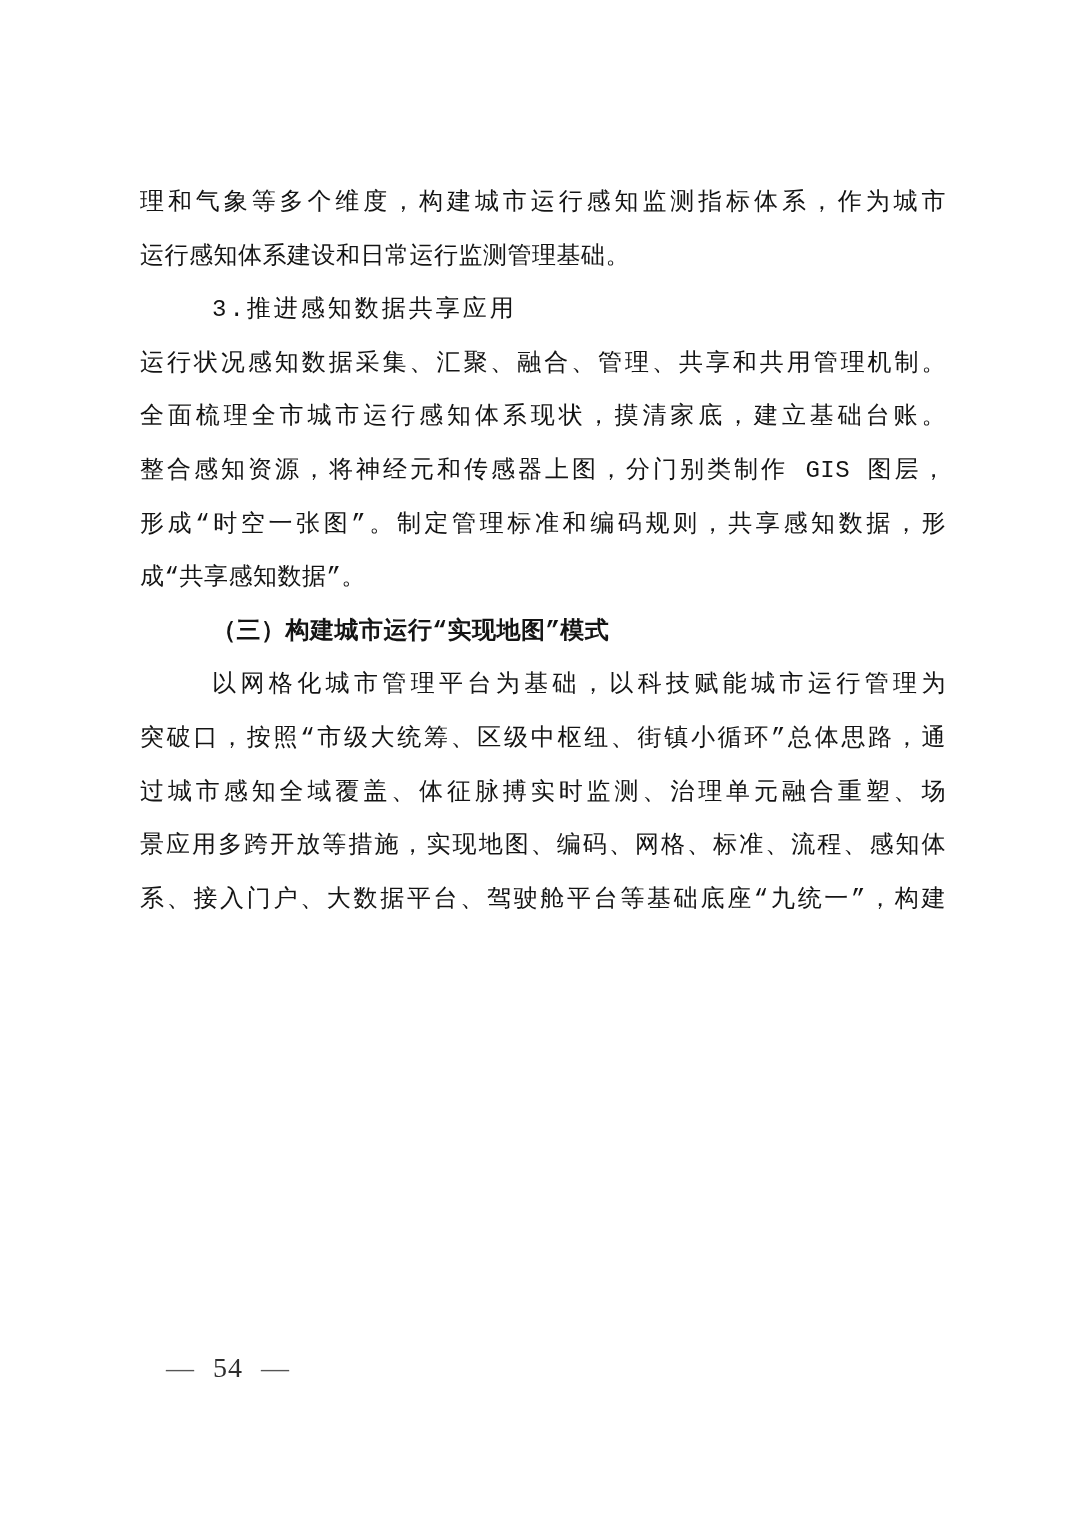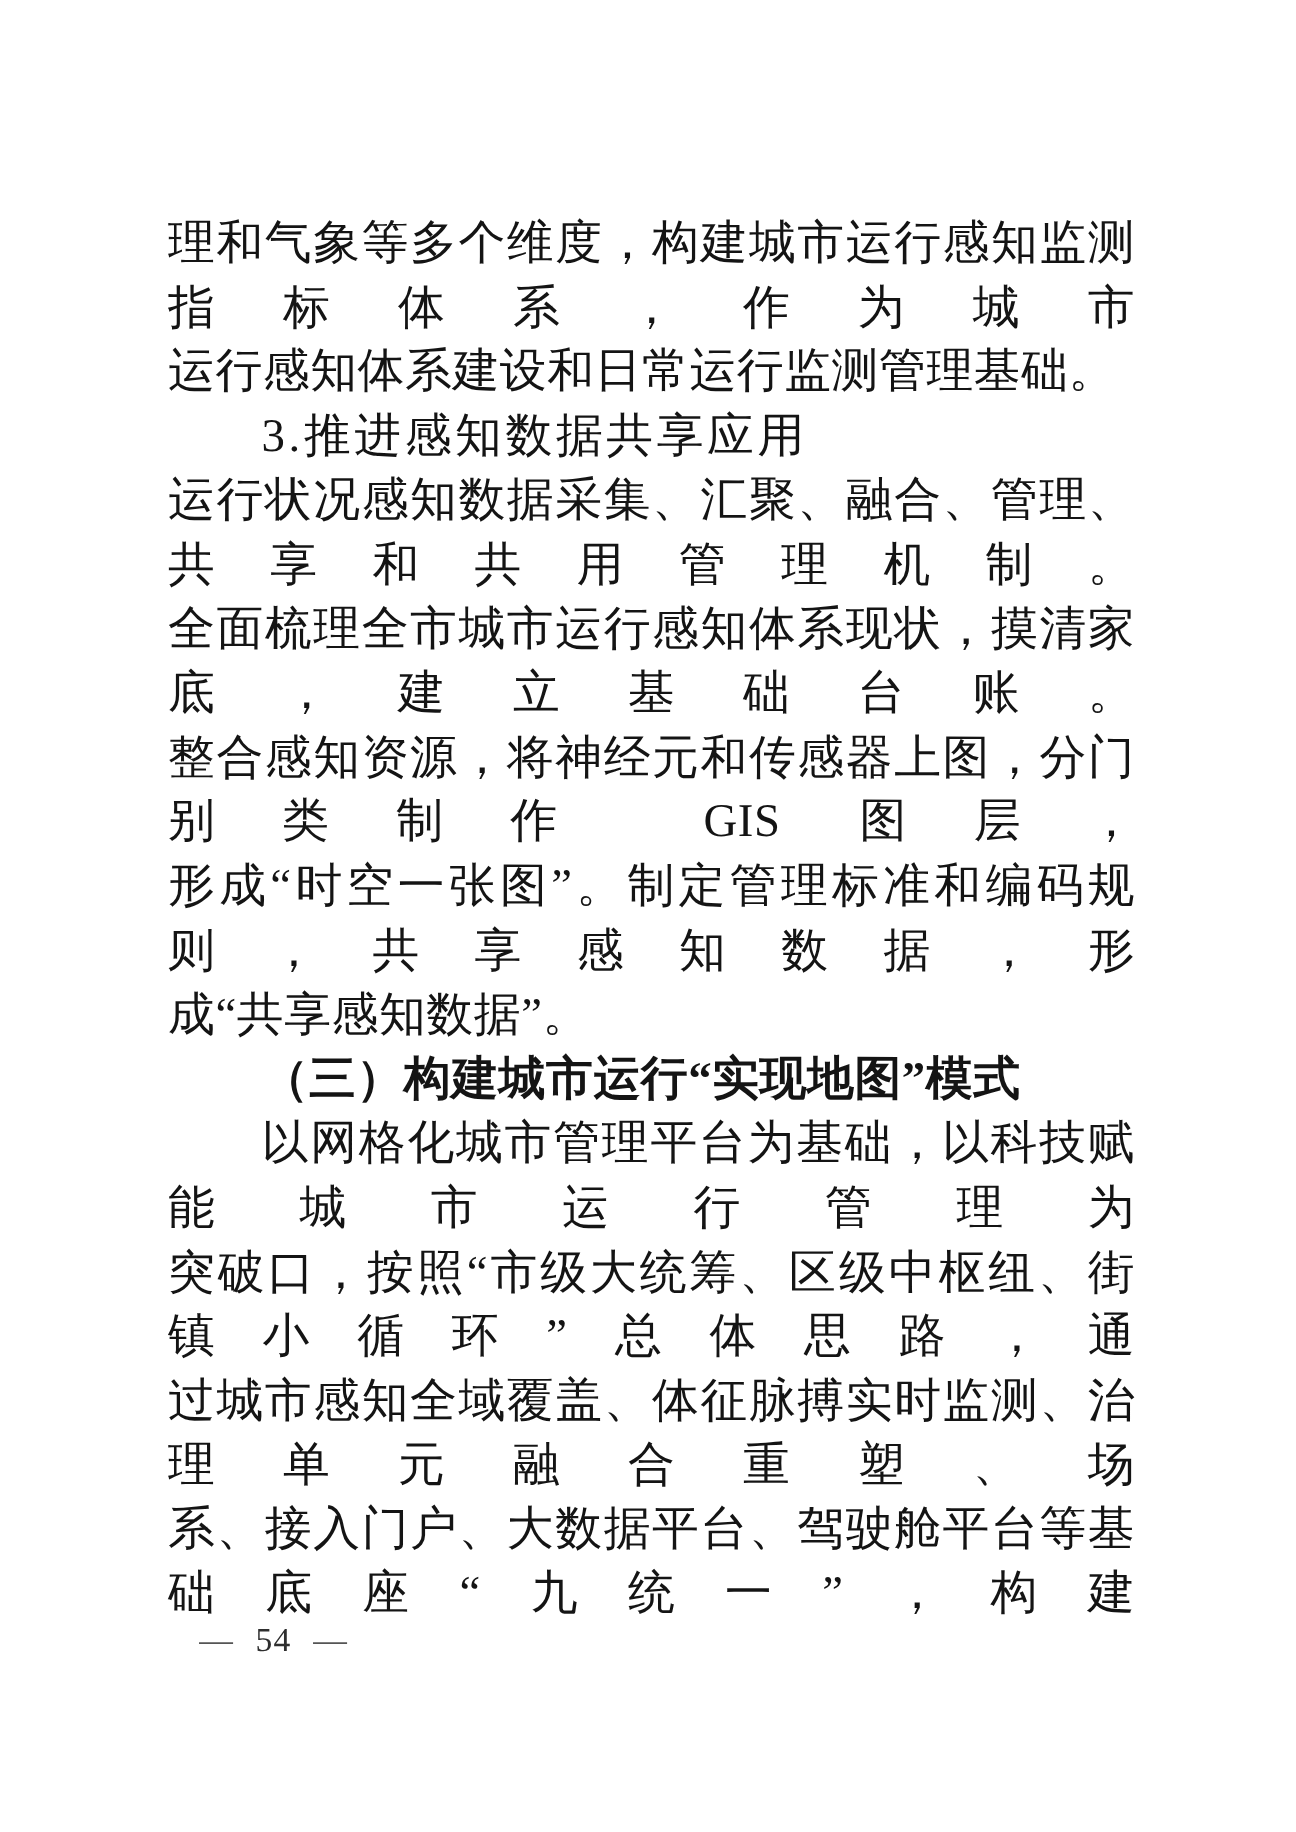--- a/index.html
+++ b/index.html
@@ -17,33 +17,35 @@
     font-family: "Liberation Serif", "DejaVu Serif", serif;
     color: #141414;
   }
   .text-block {
     position: absolute;
     left: 140px;
     top: 176px;
     width: 806px;
   }
   .line {
-    font-size: 39px;
+    font-size: 24px;
     line-height: 53.6px;
     white-space: nowrap;
     letter-spacing: 0.5px;
     text-align: left;
+    font-family: Liberation Mono, monospace;
   }
   .line.fill {
     white-space: normal;
     text-align: justify;
     text-align-last: justify;
   }
   .line.ind {
     text-indent: 2em;
+    margin-left: 24px;
   }
   .line.bold {
     font-weight: bold;
   }
   .line.sp {
     letter-spacing: 3px;
   }
   .footer {
     position: absolute;
     left: 162px;
@@ -72,20 +74,21 @@
     <div class="line ind sp">3.推进感知数据共享应用</div>
     <div class="line fill">运行状况感知数据采集、汇聚、融合、管理、共享和共用管理机制。</div>
     <div class="line fill">全面梳理全市城市运行感知体系现状，摸清家底，建立基础台账。</div>
     <div class="line fill">整合感知资源，将神经元和传感器上图，分门别类制作 GIS 图层，</div>
     <div class="line fill">形成“时空一张图”。制定管理标准和编码规则，共享感知数据，形</div>
     <div class="line">成“共享感知数据”。</div>
     <div class="line ind bold">（三）构建城市运行“实现地图”模式</div>
     <div class="line fill ind">以网格化城市管理平台为基础，以科技赋能城市运行管理为</div>
     <div class="line fill">突破口，按照“市级大统筹、区级中枢纽、街镇小循环”总体思路，通</div>
     <div class="line fill">过城市感知全域覆盖、体征脉搏实时监测、治理单元融合重塑、场</div>
+    <div class="line fill">景应用多跨开放等措施，实现地图、编码、网格、标准、流程、感知体</div>
     <div class="line fill">系、接入门户、大数据平台、驾驶舱平台等基础底座“九统一”，构建</div>
 
   </div>
 
   <div class="footer">
     <span class="dash">—</span><span class="num">54</span><span class="dash">—</span>
   </div>
 
 </div>
 

